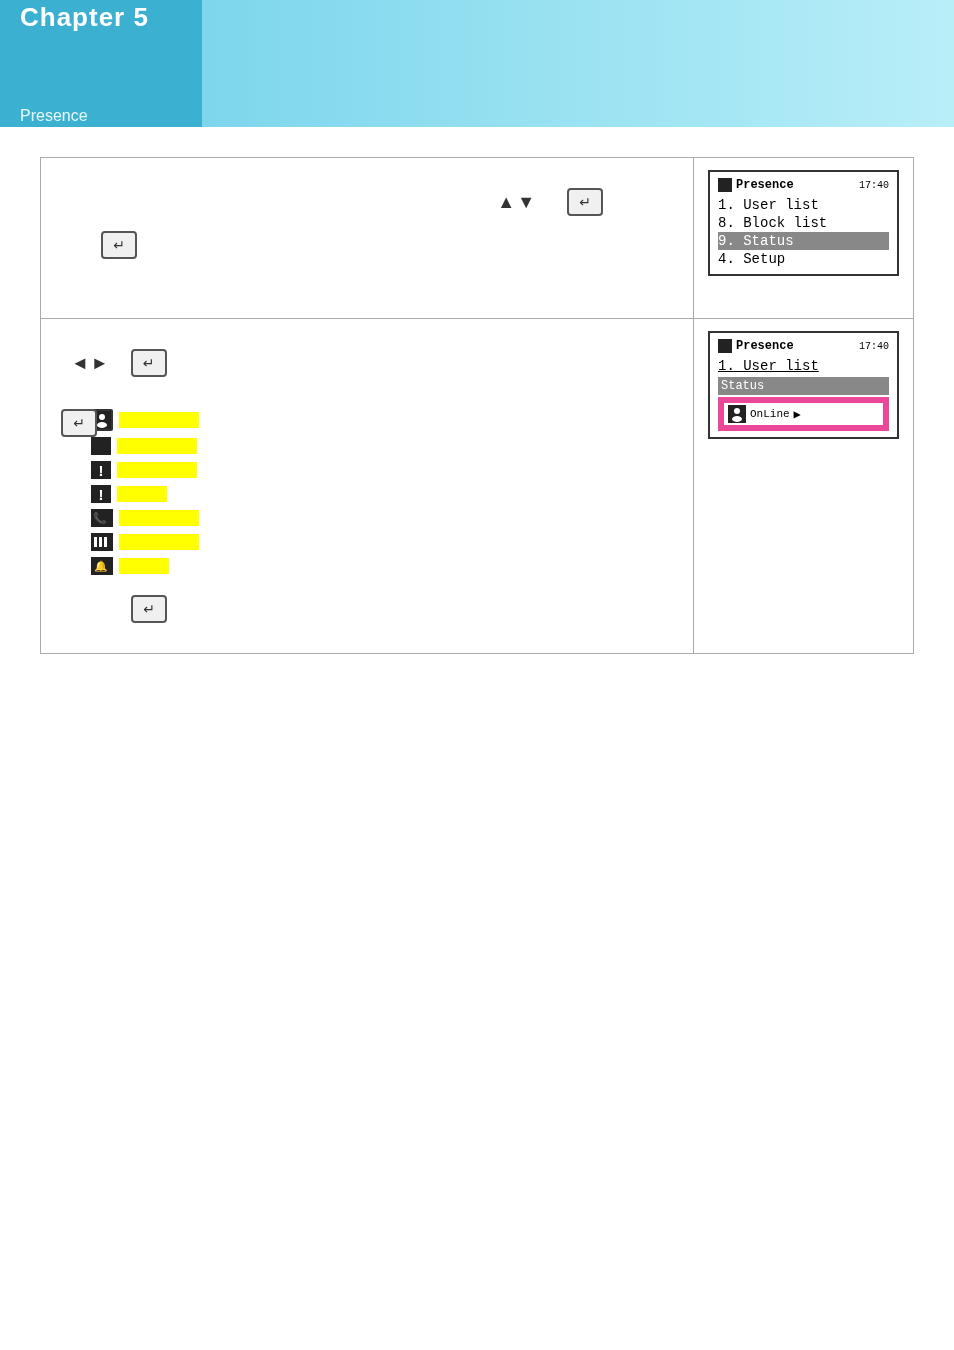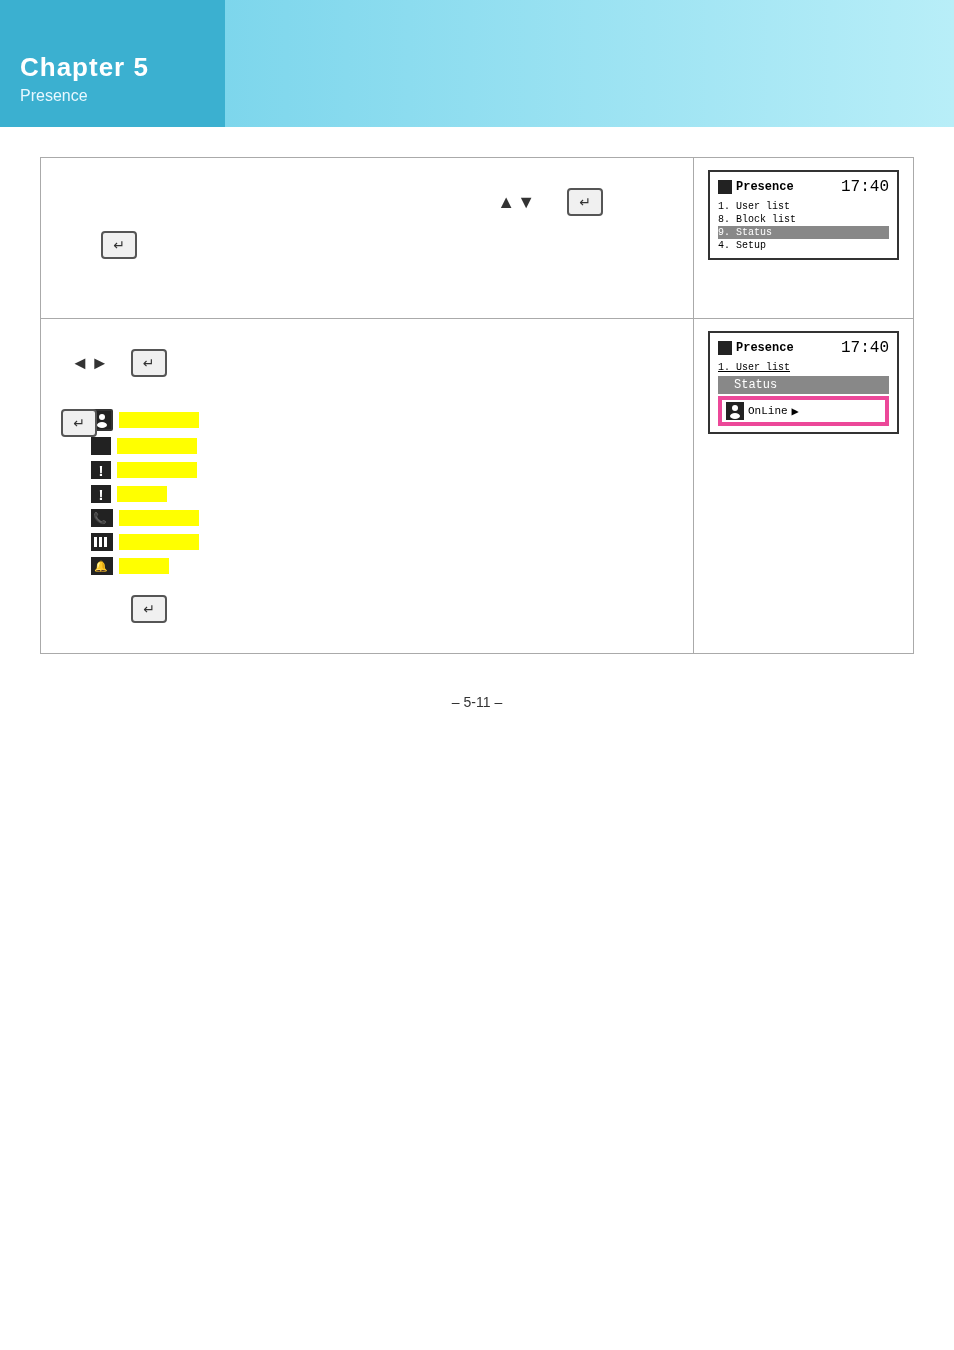--- a/index.html
+++ b/index.html
@@ -13,26 +13,26 @@
 
     
     .header {
       width: 100%;
       height: 127px;
       background: linear-gradient(to right, #5bc8e8, #a0e8f0);
       display: flex;
       align-items: stretch;
     }
     .header-left {
-      width: 225px;
+      width: 202px;
       background: #3bb0d0;
-      padding: 22px 20px;
+      padding: 2px 20px;
       display: flex;
       flex-direction: column;
-      justify-content: flex-end;
+      justify-content: space-between;
     }
     .header-chapter {
       font-size: 26px;
       font-weight: bold;
       color: #fff;
       letter-spacing: 1px;
     }
     .header-title {
       font-size: 16px;
       color: #e8f8ff;
@@ -100,24 +100,24 @@
       width: 14px;
       height: 14px;
       background: #222;
       display: inline-block;
     }
     .screen-title {
       font-weight: bold;
       font-size: 12px;
     }
     .screen-time {
-      font-size: 16px;
+      font-size: 10px;
     }
     .screen-menu-item {
-      font-size: 10px;
+      font-size: 14px;
       padding: 1px 0;
     }
     .screen-menu-item.selected {
       text-decoration: underline;
     }
     .screen-menu-item.highlighted {
       background: #888;
       color: #fff;
       display: block;
     }
@@ -243,28 +243,28 @@
       border: 2px solid #333;
       background: #fff;
       padding: 6px 8px;
       font-size: 12px;
       font-family: 'Courier New', monospace;
       min-width: 160px;
     }
     .status-highlight-row {
       background: #888;
       color: #fff;
-      padding: 2px 16px;
+      padding: 2px 3px;
       margin: 2px 0;
     }
     .online-row {
       display: flex;
       align-items: center;
       gap: 4px;
-      border: 4px solid #ec4899;
+      border: 6px solid #ec4899;
       padding: 2px 4px;
       margin-top: 2px;
     }
     .person-icon-small {
       width: 18px;
       height: 18px;
       background: #333;
       color: #fff;
       display: flex;
       align-items: center;
@@ -437,15 +437,14 @@
                 <ellipse cx="9" cy="14" rx="5" ry="3" fill="#fff"></ellipse>
               </svg>
           </div>
           <span style="font-size:11px;">OnLine</span>
           <span class="arrow-right">▶</span>
         </div>
       </div>
     </div>
   </div>
 
-  <div class="page-number">– 5-11 –</div>
 
 </div>
 
 </body></html>

